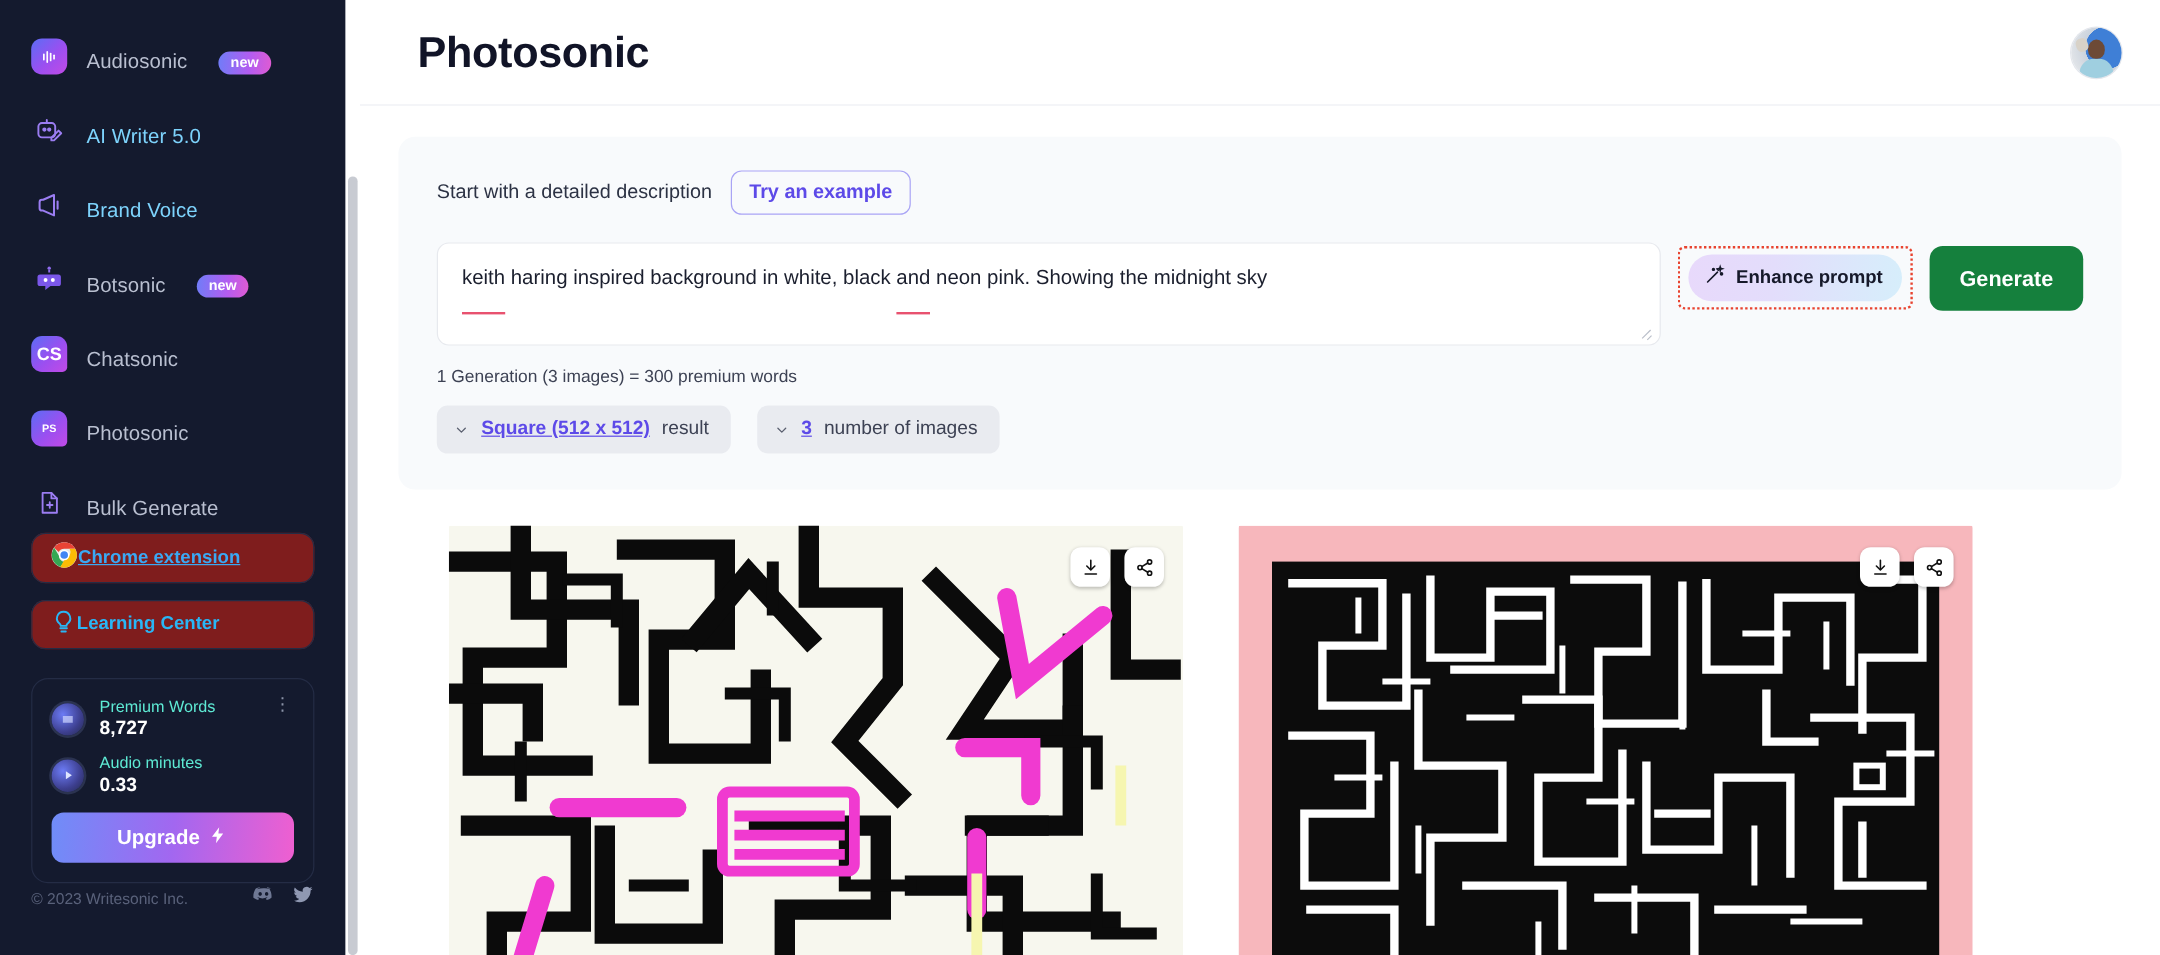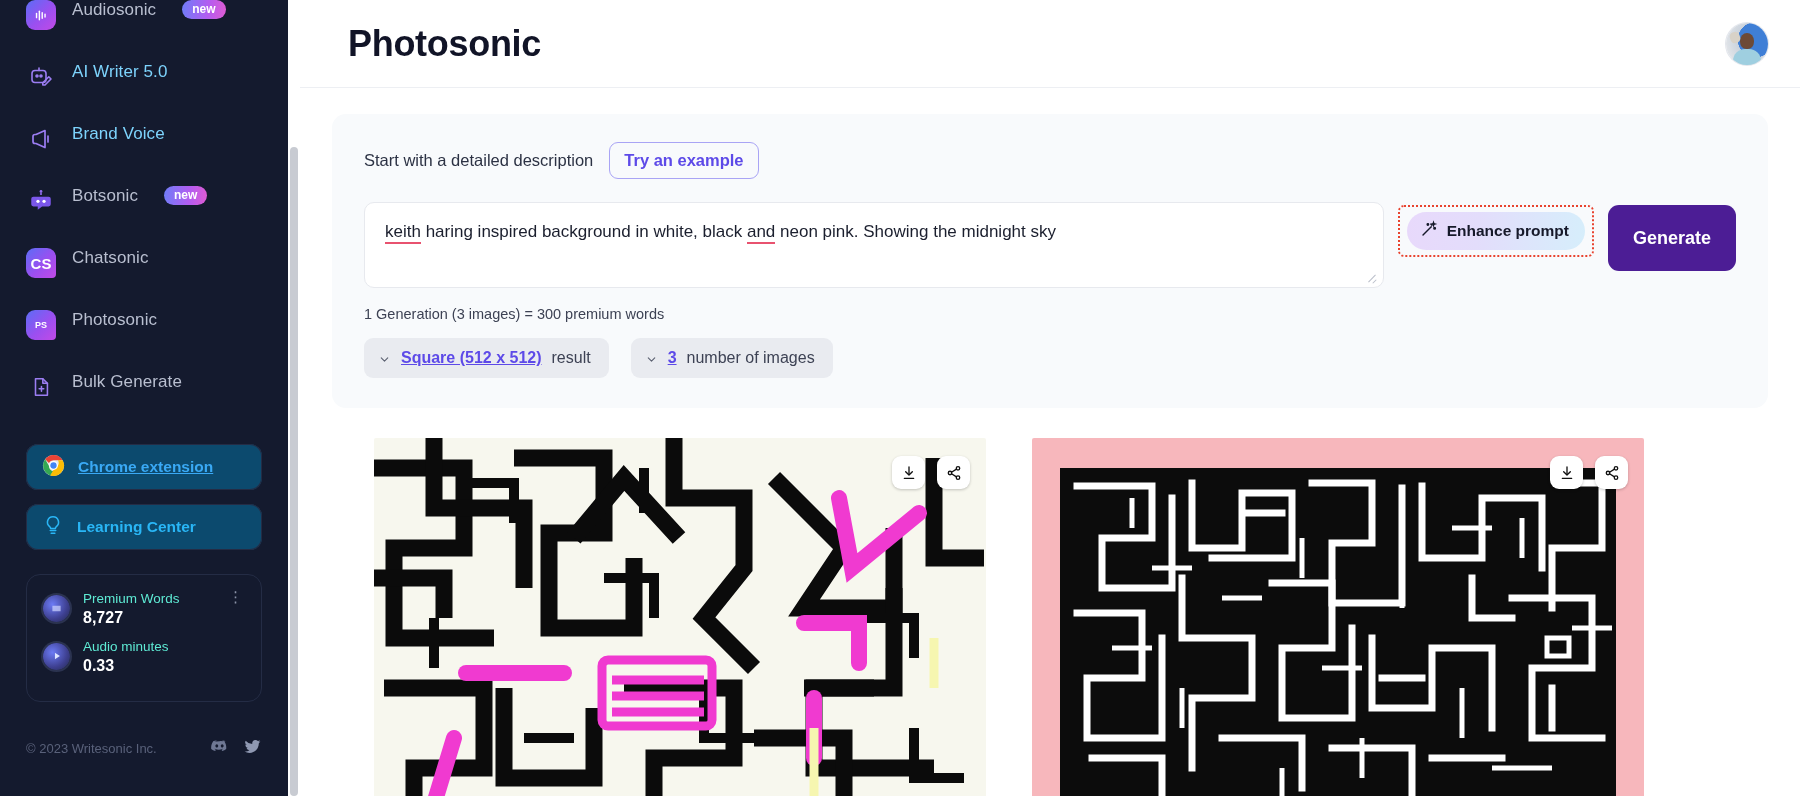--- a/index.html
+++ b/index.html
@@ -13,21 +13,21 @@
 
   
   .sidebar {
     width: 288px; min-width: 288px; height: 796px;
     background: #141a2e;
     display: flex; flex-direction: column;
     position: relative; overflow: hidden;
   }
   .nav-list { padding: 0 0 4px 0; }
   .nav-item {
-    display: flex; align-items: flex-start; gap: 16px;
+    display: flex; align-items: flex-end; gap: 16px;
     height: 62px; padding: 0 26px;
     cursor: pointer;
   }
   .nav-icon {
     width: 30px; height: 30px; min-width: 30px;
     border-radius: 9px;
     display: flex; align-items: center; justify-content: center;
     font-size: 10px; font-weight: bold; color: #fff;
   }
   .ic-grad { background: linear-gradient(135deg,#5b6df5 0%,#9b4ff0 55%,#c24ae6 100%); }
@@ -36,22 +36,22 @@
   .nav-label.purp { color: #7dd3fc; }
   .badge-new {
     margin-left: 10px; font-size: 12px; font-weight: 700; color: #fff;
     background: linear-gradient(95deg,#6f7df8 0%,#b45cf0 60%,#e05bd2 100%);
     border-radius: 999px; padding: 3px 10px 4px 10px; line-height: 1;
   }
   .outline-ico { width:30px; height:30px; min-width:30px; display:flex; align-items:center; justify-content:center; }
 
   .promo-box {
     margin: 6px 26px 0 26px; height: 46px;
-    display: flex; align-items: center; gap: 13px; padding: 0 16px;
-    border-radius: 12px; background: #0c4a6e;
+    display: flex; align-items: center; gap: 0; padding: 0 16px;
+    border-radius: 12px; background: #7f1d1d;
     box-shadow: inset 0 0 0 1px #242c45;
     cursor: pointer;
   }
   .promo-box.second { margin-top: 14px; }
   .promo-text { font-size: 15.5px; font-weight: 700; color: #3aa9f5; text-decoration: underline; }
   .promo-text.lc { color: #29b6f6; text-decoration: none; }
 
   .credits {
     margin: 24px 26px 0 26px; padding: 14px 16px 16px 16px;
     border: 1px solid #242c45; border-radius: 14px;
@@ -123,21 +123,21 @@
     color: #5d4ae8; font-size: 16.5px; font-weight: 600;
     padding: 8px 14px; cursor: pointer;
     font-family: "Liberation Sans", sans-serif;
   }
   .prompt-row { display: flex; align-items: flex-start; gap: 0; margin-top: 23px; }
   .prompt-box {
     flex: 1; background: #fff; border: 1px solid #e7e9ee; border-radius: 10px;
     min-height: 86px; padding: 16px 20px; position: relative;
   }
   .prompt-text { font-size: 17px; color: #1b1f2e; line-height: 1.5; }
-  .spell { border-bottom: 2px solid #e8526f; padding-bottom: 1px; }
+  .spell { border-bottom: 2px solid #e8526f; padding-bottom: 19px; }
   .resize-grip { position: absolute; right: 6px; bottom: 5px; width: 10px; height: 10px; }
   .resize-grip:before, .resize-grip:after {
     content:""; position:absolute; background:#b9bec9; height:1px; transform: rotate(-45deg);
   }
   .resize-grip:before { width: 10px; right:0; bottom: 3px; }
   .resize-grip:after  { width: 5px;  right:0; bottom: 0px; }
 
   .enhance-wrap {
     border: 2px dotted #e8432f; border-radius: 6px;
     padding: 5px 7px; margin-left: 14px; margin-top: 3px;
@@ -146,23 +146,23 @@
   .enhance-btn {
     display: flex; align-items: center; gap: 9px;
     background: linear-gradient(95deg,#e8d9fb 0%,#e3ddfb 40%,#d6eefb 100%);
     border-radius: 999px; border: none; cursor: pointer;
     padding: 8px 16px 8px 13px;
     font-family: "Liberation Sans", sans-serif;
     font-size: 15.5px; font-weight: 600; color: #16192a;
   }
   .generate-btn {
     margin-left: 14px; margin-top: 3px;
-    background: #4c1d95; color: #fff; border: none; border-radius: 11px;
+    background: #15803d; color: #fff; border: none; border-radius: 11px;
     font-size: 18px; font-weight: 700; cursor: pointer;
-    width: 128px; height: 66px;
+    width: 128px; height: 54px;
     font-family: "Liberation Sans", sans-serif;
   }
   .gen-note { font-size: 14.5px; color: #3d4254; margin-top: 18px; }
   .chips { display: flex; gap: 22px; margin-top: 16px; }
   .chip {
     display: flex; align-items: center; gap: 10px;
     background: #e9ebf0; border-radius: 9px; padding: 11px 18px 11px 14px;
     font-size: 16px; color: #3d4254; cursor: pointer;
   }
   .chip-strong { color: #5d4ae8; font-weight: 600; text-decoration: underline; }
@@ -302,20 +302,28 @@
         <span class="credit-orb">
           <svg width="10" height="10" viewBox="0 0 24 24" fill="#dfe6ff">
               <path d="M7 4l12 8-12 8z"></path>
             </svg>
         </span>
         <span>
           <span class="credit-label">Audio minutes</span><br>
           <span class="credit-value">0.33</span>
         </span>
       </div>
+      <button class="upgrade-btn">
+        <span>Upgrade</span>
+        <span>
+          <svg width="16" height="16" viewBox="0 0 24 24" fill="#fff">
+              <path d="M13 2L4 14h6l-1 8 9-12h-6z"></path>
+            </svg>
+        </span>
+      </button>
     </div>
 
     <div class="footer">
       <span class="copyright">© 2023 Writesonic Inc.</span>
       <span class="socials">
         <span>
           <svg width="19" height="19" viewBox="0 0 24 24" fill="#6f7894">
             <path d="M20 5.5A16 16 0 0 0 16 4.3l-.3.6a13 13 0 0 1 3.2 1.4A13.6 13.6 0 0 0 12 5.3c-2.4 0-4.8.4-6.9 1a13 13 0 0 1 3.2-1.4L8 4.3A16 16 0 0 0 4 5.5C1.8 8.8 1.2 12 1.5 15.2a16 16 0 0 0 5 2.5l1-1.6c-.6-.2-1.2-.5-1.7-.9l.4-.3a11.5 11.5 0 0 0 9.6 0l.4.3c-.5.4-1.1.7-1.7.9l1 1.6a16 16 0 0 0 5-2.5c.4-3.7-.6-6.9-2.5-9.7zM8.6 13.3c-1 0-1.8-.9-1.8-2s.8-2 1.8-2 1.8.9 1.8 2-.8 2-1.8 2zm6.8 0c-1 0-1.8-.9-1.8-2s.8-2 1.8-2 1.8.9 1.8 2-.8 2-1.8 2z"></path>
           </svg>
         </span>

